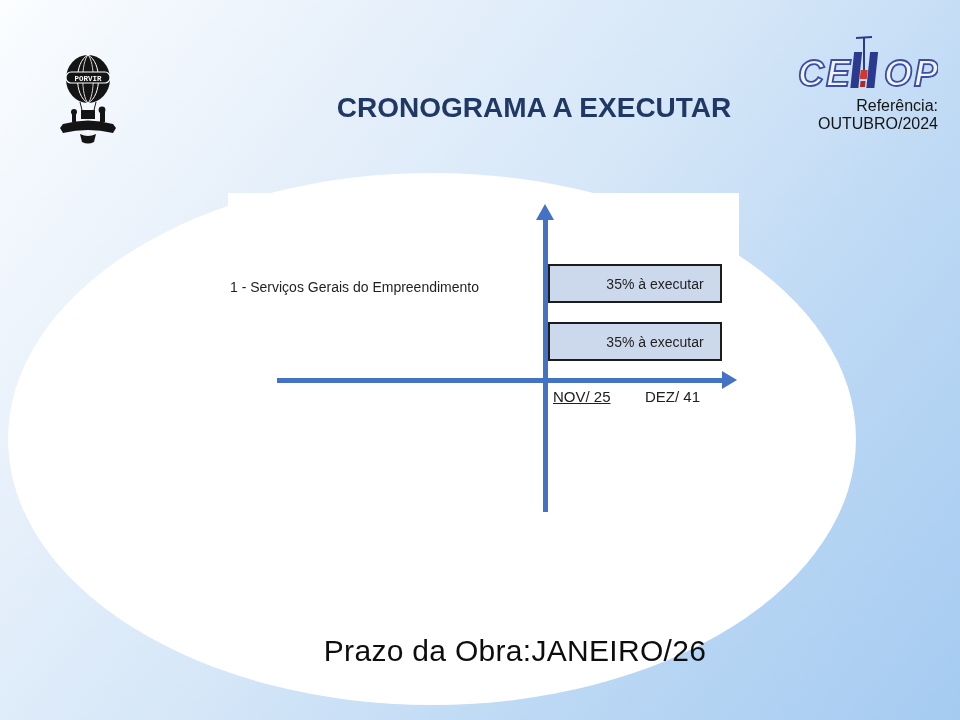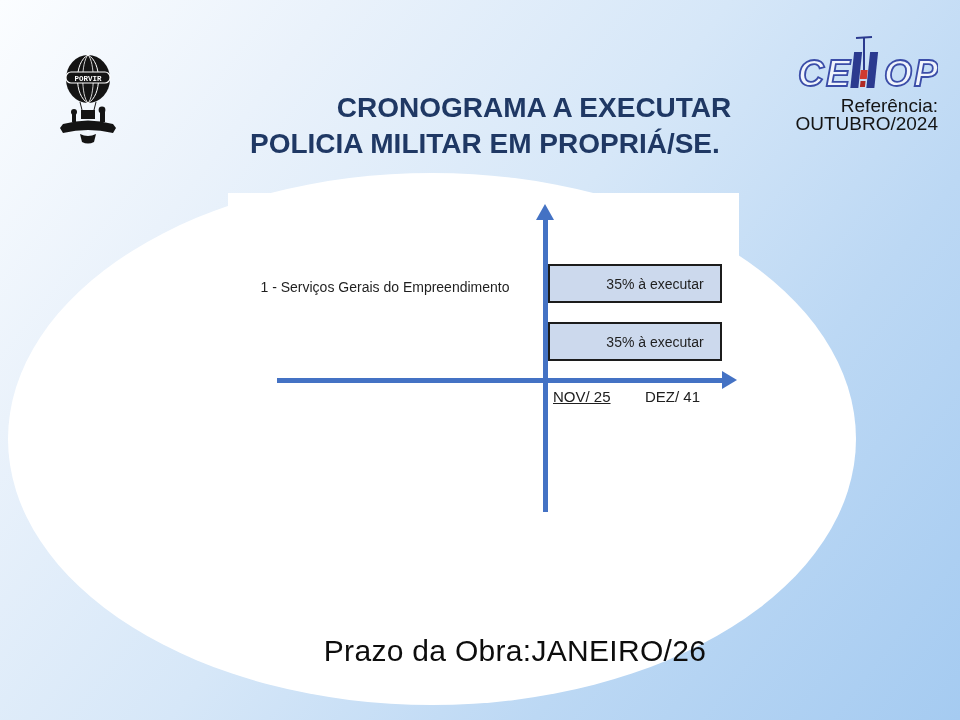--- a/index.html
+++ b/index.html
@@ -25,30 +25,30 @@
     position:absolute; left:250px; top:50px; width:568px;
     color:#1f3864; font-size:28px; line-height:36px; font-weight:700;margin-top:40px;
   }
   .t1{text-align:center;}
   .t2{text-align:justify; text-align-last:justify;}
   .t3{text-align:left;}
   
   .cehop{position:absolute; left:796px; top:34px;}
   .reference{
     position:absolute; left:790px; top:97px; width:148px; text-align:right;
-    color:#141414; font-size:19px; line-height:18px;
+    color:#141414; font-size:16px; line-height:18px;
   }
   
   .vaxis{position:absolute; left:543px; top:219px; width:5px; height:293px; background:#4472c4;}
   .vaxis-arrow{position:absolute; left:536px; top:204px; width:0; height:0;
     border-left:9px solid transparent; border-right:9px solid transparent; border-bottom:16px solid #4472c4;}
   .haxis{position:absolute; left:277px; top:378px; width:447px; height:5px; background:#4472c4;}
   .haxis-arrow{position:absolute; left:722px; top:371px; width:0; height:0;
     border-top:9px solid transparent; border-bottom:9px solid transparent; border-left:15px solid #4472c4;}
-  .cat{position:absolute; left:230px; width:310px; text-align:center; color:#1f1f1f; font-size:14px;}
+  .cat{position:absolute; left:230px; width:310px; text-align:left; color:#1f1f1f; font-size:14px;}
   .cat1{top:279px;}
   .cat2{top:326px;}
   .bar{
     position:absolute; left:548px; width:174px; height:39px; box-sizing:border-box;
     background:#ccd9ed; border:2px solid #1c1c1c;
     display:flex; align-items:center; justify-content:center;
     color:#1f1f1f; font-size:14px;padding-left:40px;
   }
   .bar1{top:264px;}
   .bar2{top:322px;}
@@ -87,21 +87,20 @@
       <rect x="40" y="58" width="5" height="10" fill="#141414"></rect>
       <path d="M3 70 Q28 63 53 70 L53 79 Q28 73 3 79 Z" fill="#141414"></path>
       <path d="M3 70 L0 74 L3 79 Z" fill="#141414"></path>
       <path d="M53 70 L56 74 L53 79 Z" fill="#141414"></path>
       <path d="M20 80 Q28 84 36 80 L34 88 Q28 91 22 88 Z" fill="#141414"></path>
     </svg>
   </div>
 
   <div class="title-block">
     <div class="t1">CRONOGRAMA A EXECUTAR</div>
-    <div class="t3">POLICIA MILITAR EM PROPRIÁ/SE.</div>
   </div>
 
   <div class="cehop">
     <svg width="142" height="60" viewBox="0 0 142 60">
       <line x1="68" y1="4" x2="68" y2="36" stroke="#2b3a8f" stroke-width="2"></line>
       <line x1="60" y1="4" x2="76" y2="3" stroke="#2b3a8f" stroke-width="2"></line>
       <text x="2" y="52" font-size="36" font-style="italic" font-weight="bold" letter-spacing="2" fill="#f0f4fc" stroke="#3b4da8" stroke-width="1.8">CE</text>
       <g transform="skewX(-6)">
         <rect x="60" y="18" width="8" height="36" fill="#2b3a8f"></rect>
         <rect x="76" y="18" width="8" height="36" fill="#2b3a8f"></rect>

